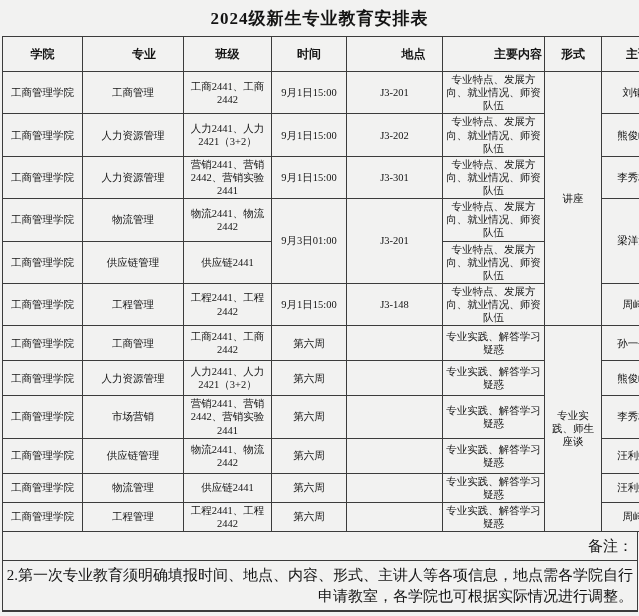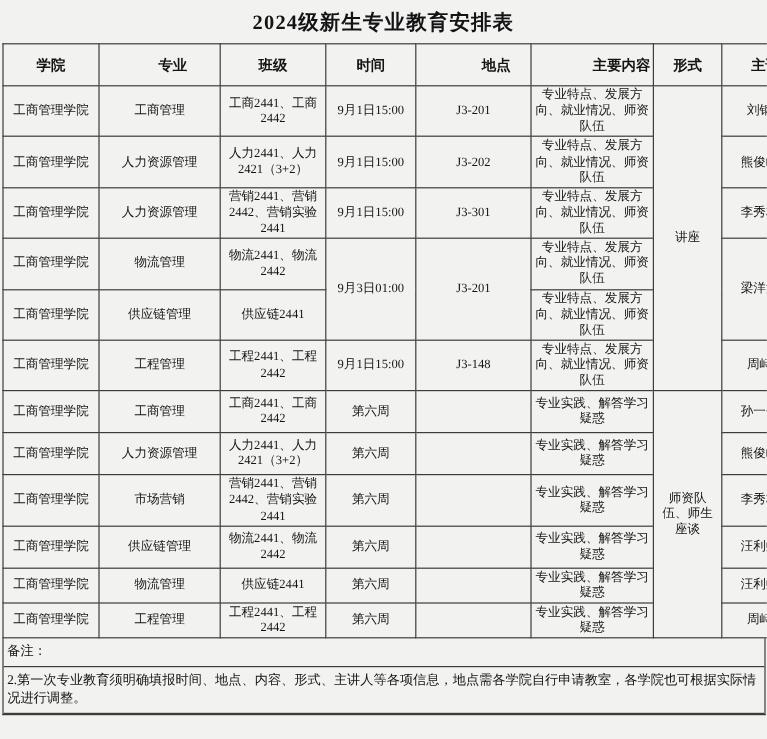--- a/index.html
+++ b/index.html
@@ -50,24 +50,24 @@
   td.cell-content { font-size: 10px; }
   .notes {
     margin-left: 2px;
     width: 634px;
     border-left: 1px solid #3c3c3c;
     border-right: 1px solid #3c3c3c;
     border-bottom: 1px solid #3c3c3c;
   }
   .note-row {
     border-bottom: 1px solid #3c3c3c;
-    font-size: 11px;
+    font-size: 15px;
     line-height: 1.35;
     padding: 4px 4px 4px 3px;
-    text-align: left;
+    text-align: right;
   }
   .note-row:last-child { border-bottom: 1px solid #3c3c3c; }
   .note-label { min-height: 14px; }
 </style>
 </head>
 <body>
 
 <div class="sheet">
 
   <div class="title-bar">
@@ -146,21 +146,21 @@
           <td>周峙</td>
           <td>周峙</td>
         </tr>
         <tr style="height: 35px;">
           <td>工商管理学院</td>
           <td>工商管理</td>
           <td>工商2441、工商2442</td>
           <td>第六周</td>
           <td></td>
           <td class="cell-content">专业实践、解答学习疑惑</td>
-          <td rowspan="6">师资队伍、师生座谈</td>
+          <td rowspan="6">专业实践、师生座谈</td>
           <td>孙一平</td>
           <td>孙一平</td>
         </tr>
         <tr style="height: 35px;">
           <td>工商管理学院</td>
           <td>人力资源管理</td>
           <td>人力2441、人力2421（3+2）</td>
           <td>第六周</td>
           <td></td>
           <td class="cell-content">专业实践、解答学习疑惑</td>

